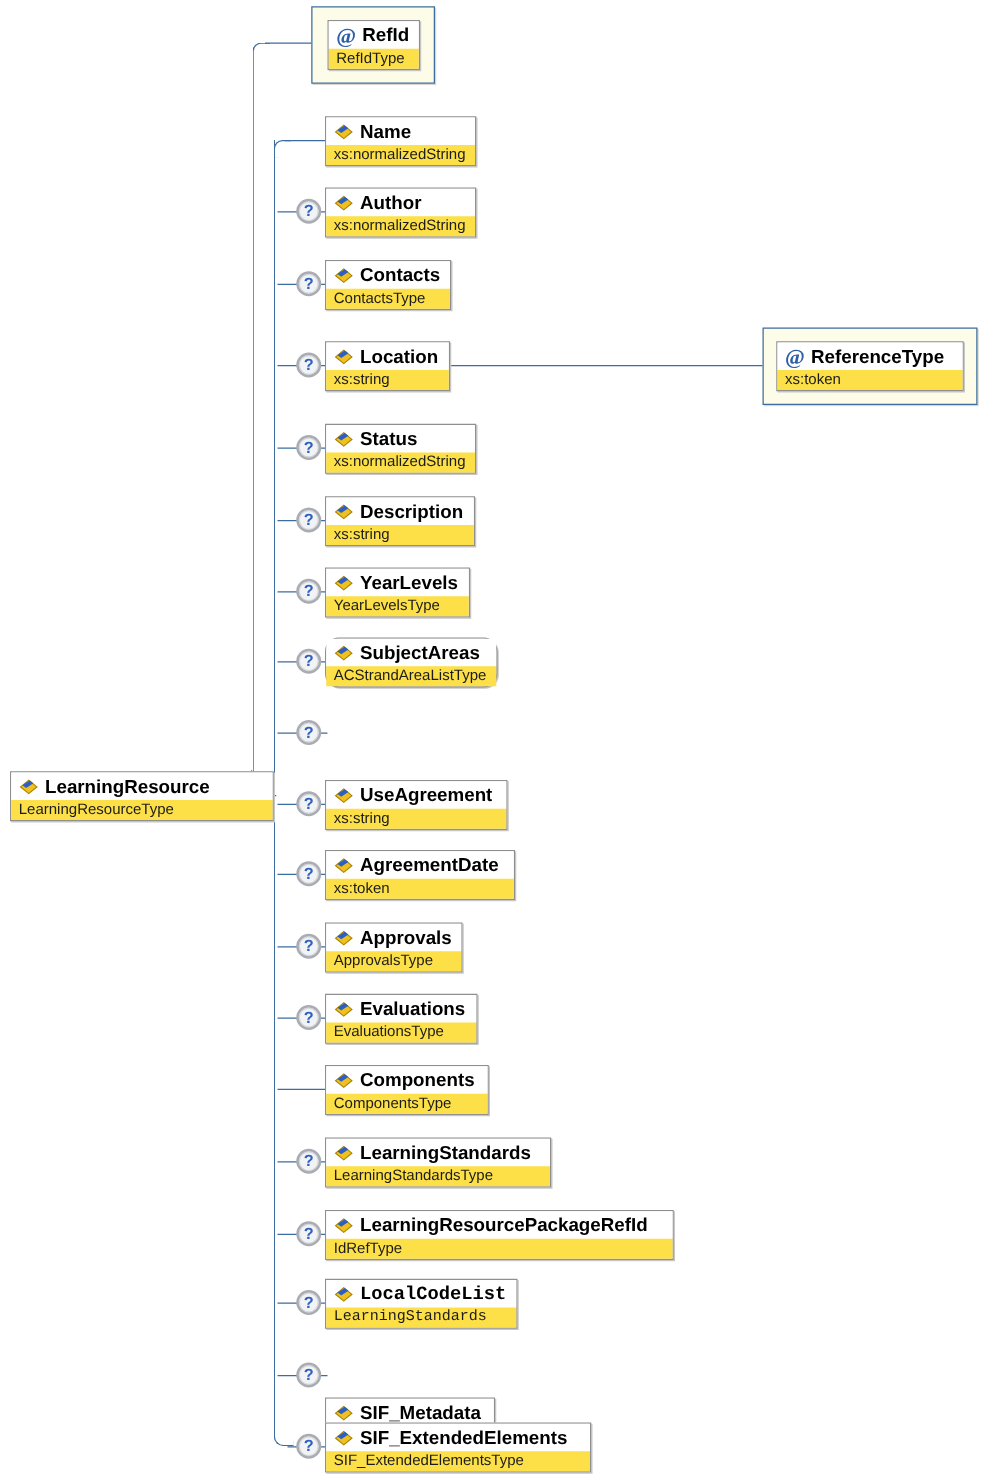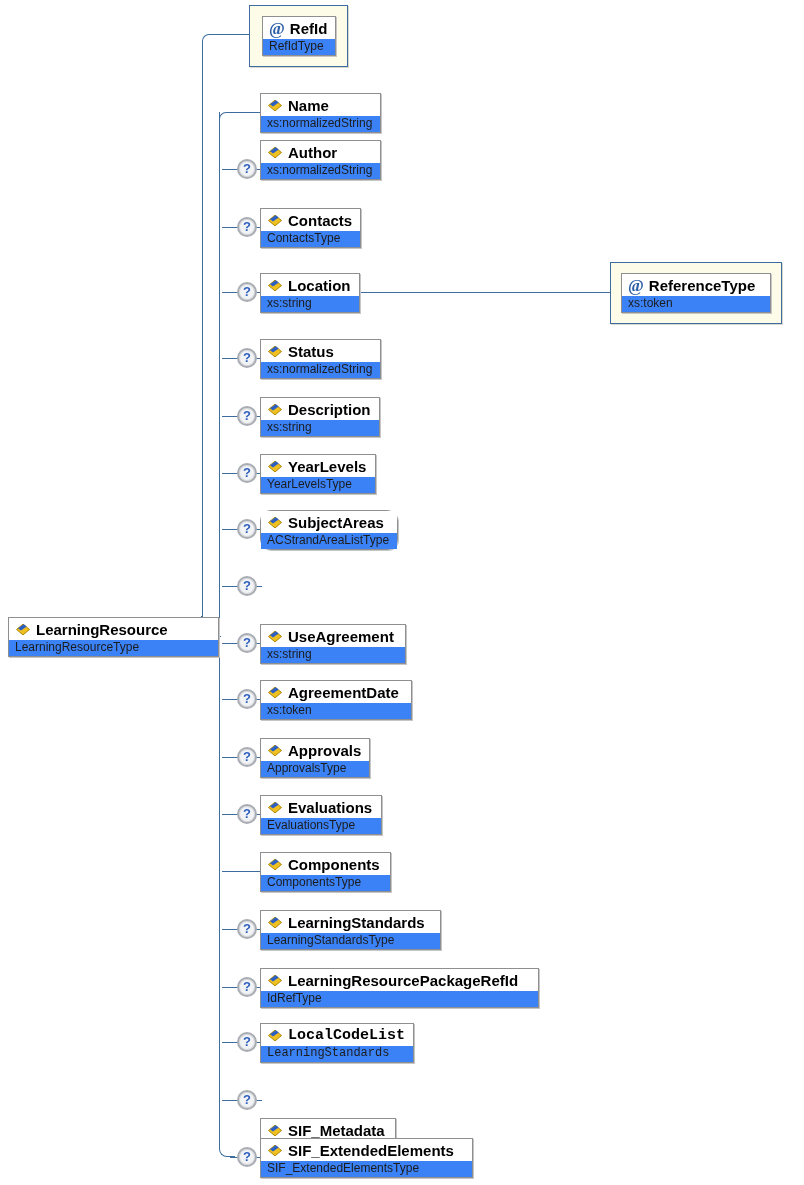--- a/index.html
+++ b/index.html
@@ -6,21 +6,21 @@
   #canvas{position:relative;width:804px;height:1185px;background:#ffffff;overflow:hidden;
           font-family:"Liberation Sans", sans-serif;}
   *{box-sizing:border-box;}
   .hln{position:absolute;border-top:1.5px solid #3c6d9e;height:0;}
   .trunk{position:absolute;border:0 solid #3c6d9e;}
   .ebox{position:absolute;border:1px solid #8f8f8f;background:#ffffff;
         box-shadow:1px 1px 0 #c6c6c6;white-space:nowrap;}
   .ebox .t{display:flex;align-items:center;gap:5px;height:22px;padding:0 8px 0 6px;
            font-size:15px;font-weight:bold;color:#000;background:#fff;}
   .ebox .s{height:16px;line-height:15px;padding:0 8px 1px 6px;font-size:12px;
-           color:#1c1c1c;background:#3b82f6;}
+           color:#1c1c1c;background:#fde047;}
   .frame{position:absolute;border:1px solid #3c6d9e;background:#fdfce8;
          padding:10px 11px 10px 12px;box-shadow:1px 1px 0 #d8d8d0;}
   .frame .ebox{position:static;}
   .dico{width:16px;height:13px;flex:0 0 auto;}
   .dy{fill:#f0c020;stroke:#a88300;stroke-width:1;}
   .db{fill:#2c5fc4;}
   .at{color:#2d5fa6;font-family:"Liberation Serif", serif;font-weight:bold;
       font-size:17px;line-height:17px;}
   .opt{position:absolute;width:20px;height:20px;border-radius:50%;
        border:2px solid #a9adb3;background:#f2f3f5;color:#3060c0;
@@ -115,21 +115,21 @@
   <div class="ebox" style="left:260px;top:93px;min-width:106px;">
     <div class="t">
         <svg class="dico" viewBox="0 0 16 14">
           <path class="dy" d="M1 7 L8 1.2 L15 7 L8 12.8 Z"></path>
           <path class="db" d="M2.6 5.6 L8.8 1.4 L12 3.8 L5.8 8 Z"></path>
         </svg>
         <span>Name</span>
       </div>
     <div class="s">xs:normalizedString</div>
   </div>
-  <div class="ebox" style="left:260px;top:140px;min-width:106px;">
+  <div class="ebox" style="left:260px;top:150px;min-width:106px;">
     <div class="t">
         <svg class="dico" viewBox="0 0 16 14">
           <path class="dy" d="M1 7 L8 1.2 L15 7 L8 12.8 Z"></path>
           <path class="db" d="M2.6 5.6 L8.8 1.4 L12 3.8 L5.8 8 Z"></path>
         </svg>
         <span>Author</span>
       </div>
     <div class="s">xs:normalizedString</div>
   </div>
   <div class="ebox" style="left:260px;top:208px;min-width:100px;">

